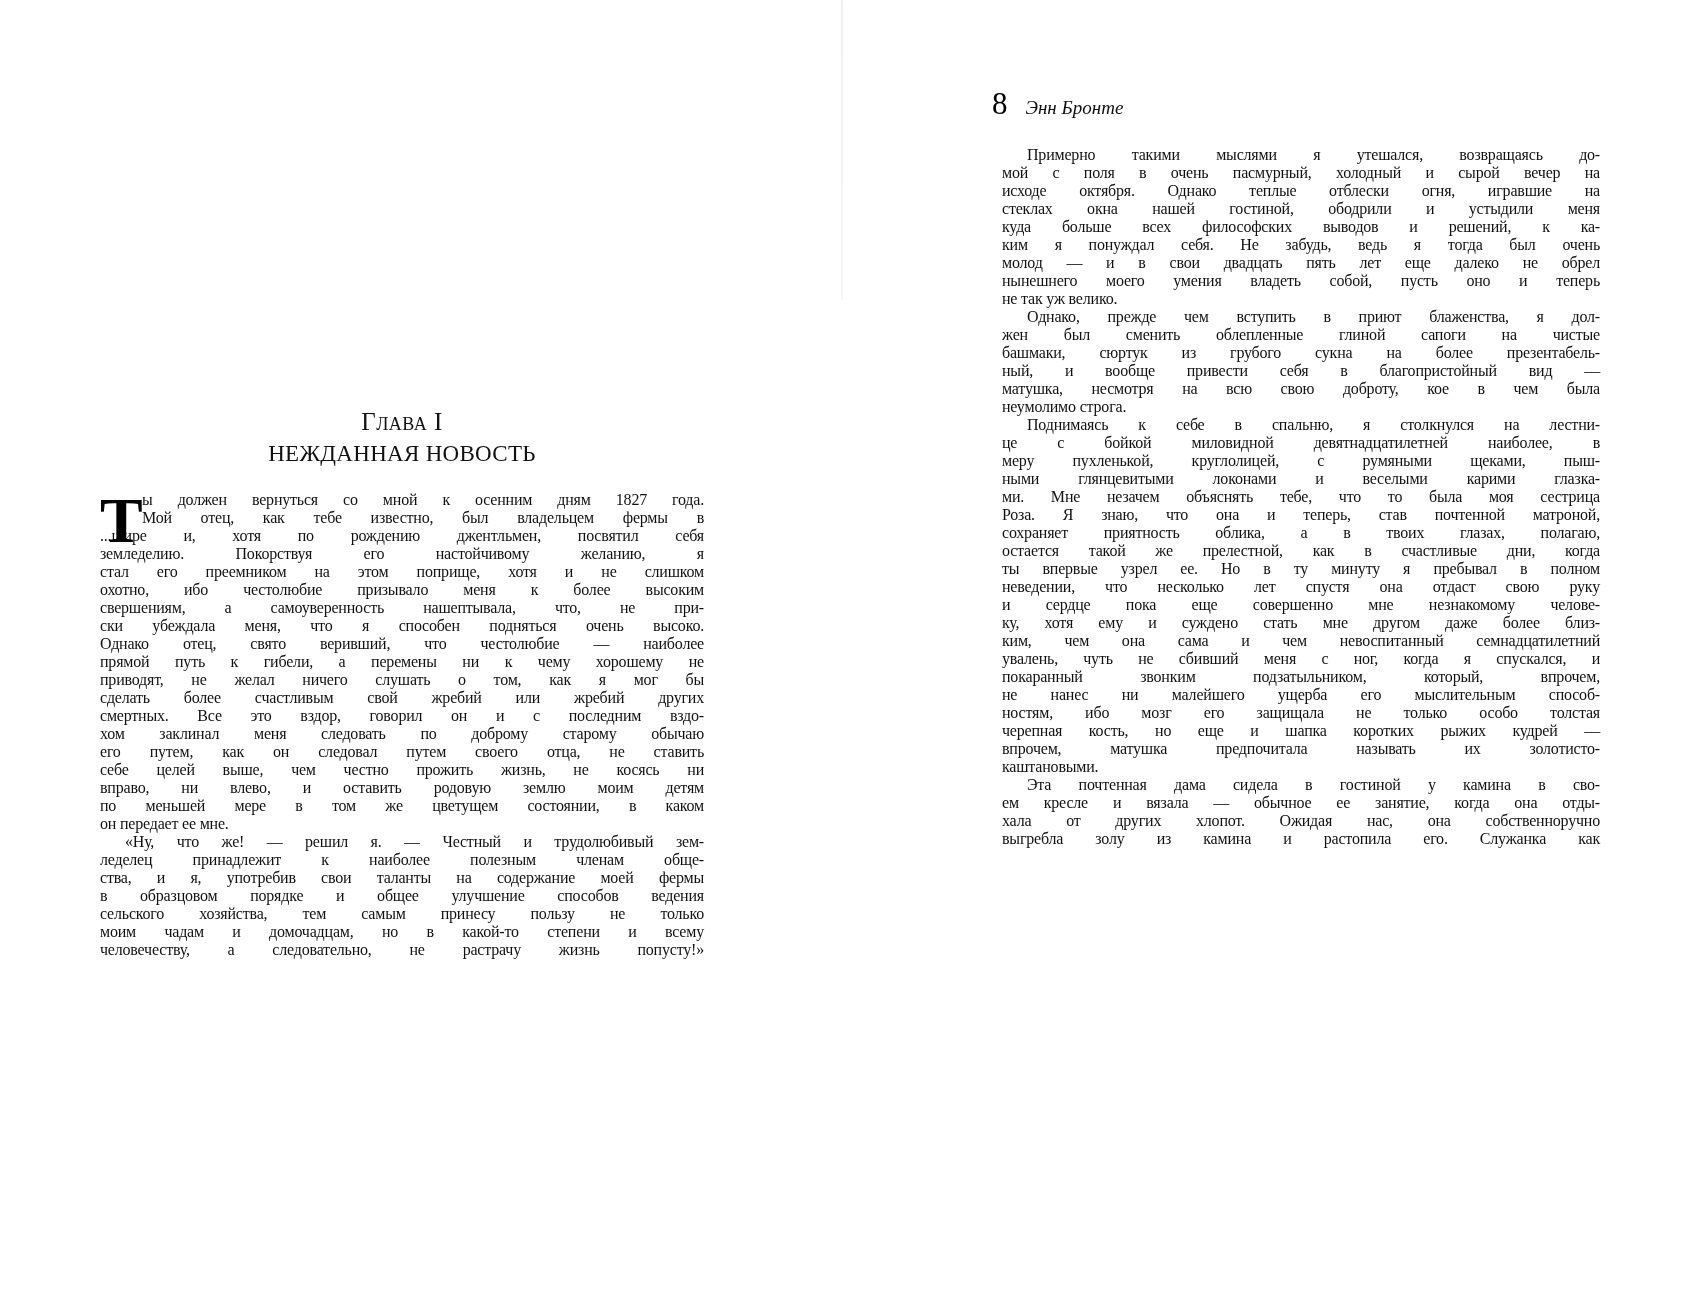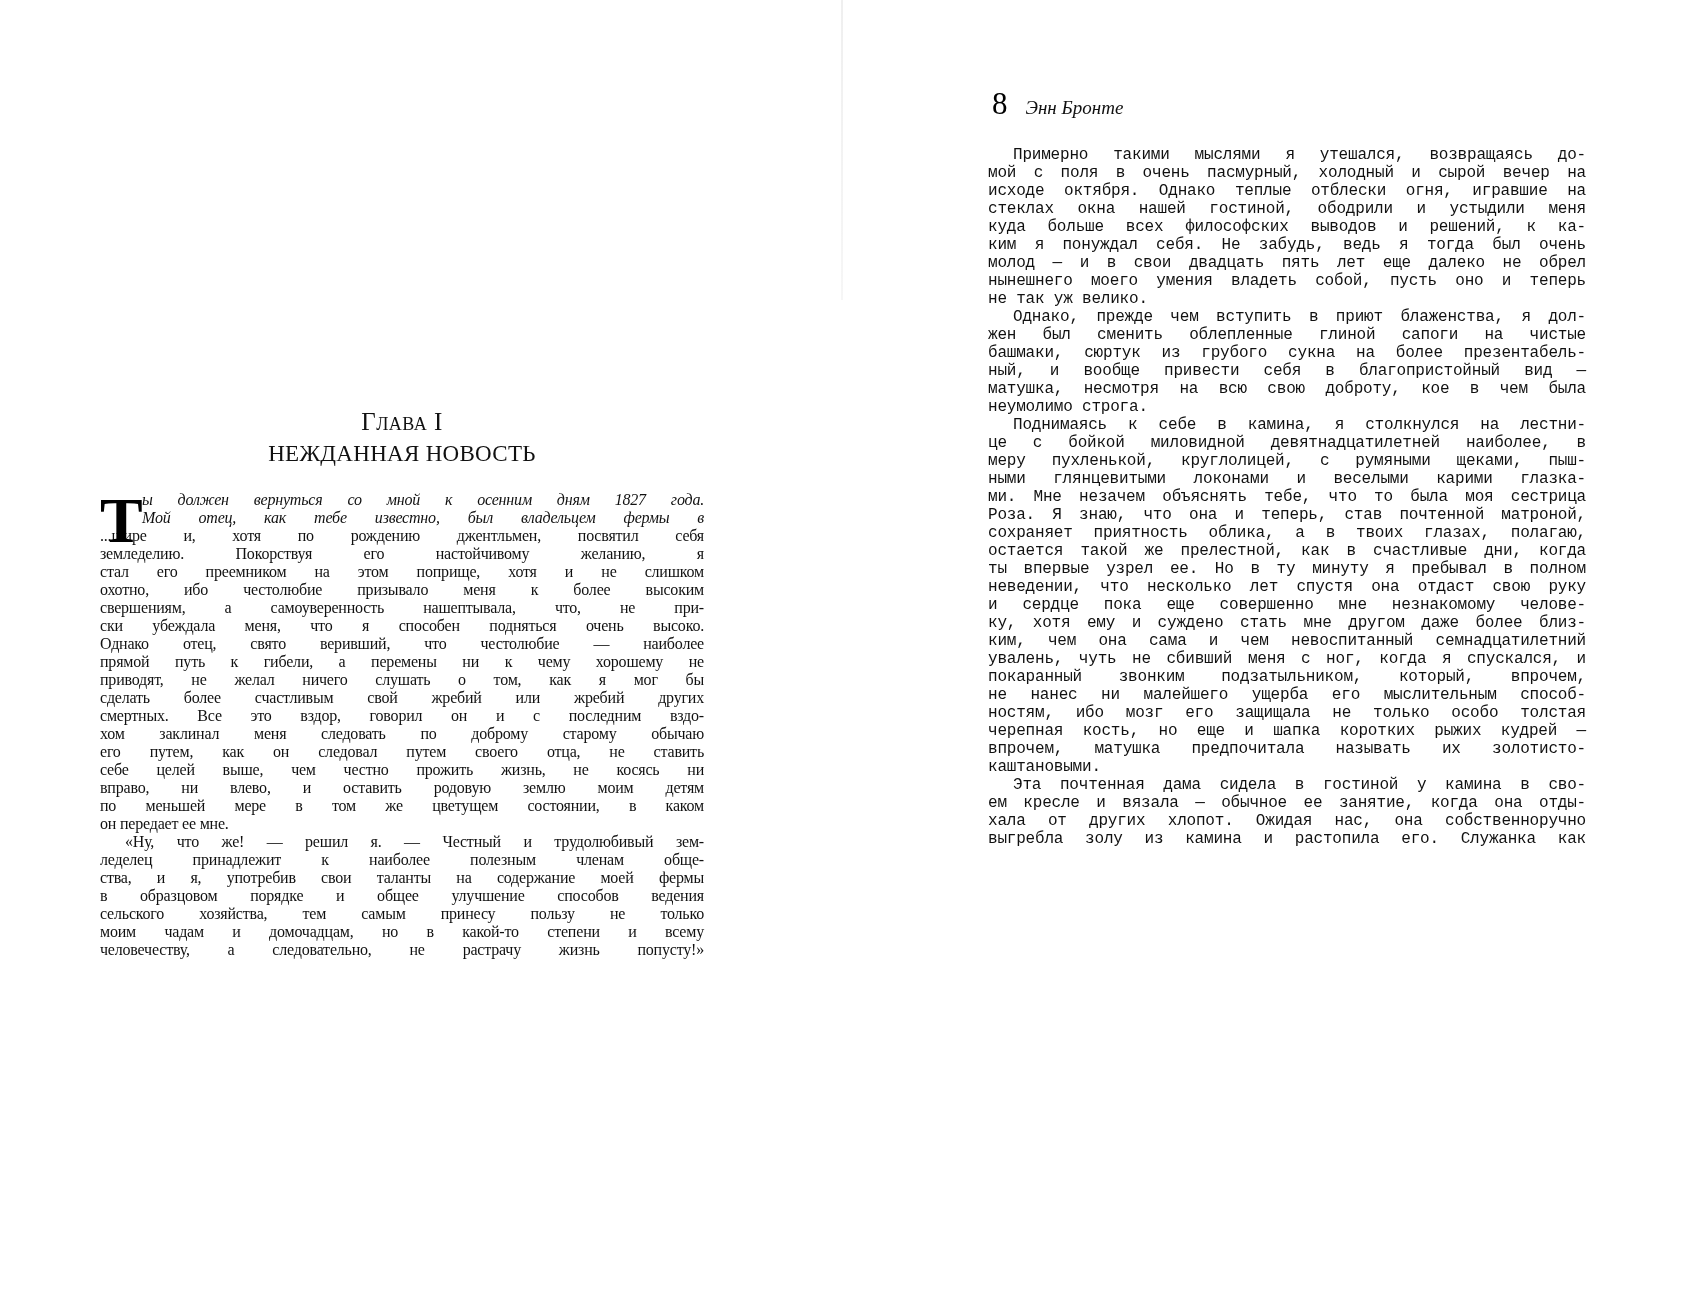--- a/index.html
+++ b/index.html
@@ -82,45 +82,44 @@
   }
   .dropcap {
     position: absolute;
     left: 0;
     top: 4px;
     font-size: 64px;
     line-height: 52px;
     font-weight: bold;
     color: #000;
   }
-  .dropcap-line { padding-left: 42px; box-sizing: border-box; font-style: italic; }
+  .dropcap-line { padding-left: 42px; box-sizing: border-box; }
 
   
   .running-header {
     position: absolute;
     left: 149px;
     top: 86px;
     display: flex;
     align-items: baseline;
     gap: 18px;
   }
   .folio {
     font-size: 31px;
     color: #000;
   }
   .running-title {
     font-size: 19px;
     font-style: italic;
   }
   .body-right {
     position: absolute;
-    left: 145px;
+    left: 159px;
     width: 598px;
     top: 146px;
-    font-family: Liberation Mono, monospace;
   }
 </style>
 </head>
 <body>
 
 <div class="spread">
   <div class="gutter"></div>
 
   <div class="page page-left">
     <div class="chapter-label">Глава I</div>
@@ -185,21 +184,21 @@
       <div>
         <span class="line indent">Однако, прежде чем вступить в приют блаженства, я дол-</span>
         <span class="line">жен был сменить облепленные глиной сапоги на чистые</span>
         <span class="line">башмаки, сюртук из грубого сукна на более презентабель-</span>
         <span class="line">ный, и вообще привести себя в благопристойный вид —</span>
         <span class="line">матушка, несмотря на всю свою доброту, кое в чем была</span>
         <span class="line last">неумолимо строга.</span>
       </div>
 
       <div>
-        <span class="line indent">Поднимаясь к себе в камина, я столкнулся на лестни-</span>
+        <span class="line indent">Поднимаясь к себе в спальню, я столкнулся на лестни-</span>
         <span class="line">це с бойкой миловидной девятнадцатилетней наиболее, в</span>
         <span class="line">меру пухленькой, круглолицей, с румяными щеками, пыш-</span>
         <span class="line">ными глянцевитыми локонами и веселыми карими глазка-</span>
         <span class="line">ми. Мне незачем объяснять тебе, что то была моя сестрица</span>
         <span class="line">Роза. Я знаю, что она и теперь, став почтенной матроной,</span>
         <span class="line">сохраняет приятность облика, а в твоих глазах, полагаю,</span>
         <span class="line">остается такой же прелестной, как в счастливые дни, когда</span>
         <span class="line">ты впервые узрел ее. Но в ту минуту я пребывал в полном</span>
         <span class="line">неведении, что несколько лет спустя она отдаст свою руку</span>
         <span class="line">и сердце пока еще совершенно мне незнакомому челове-</span>

